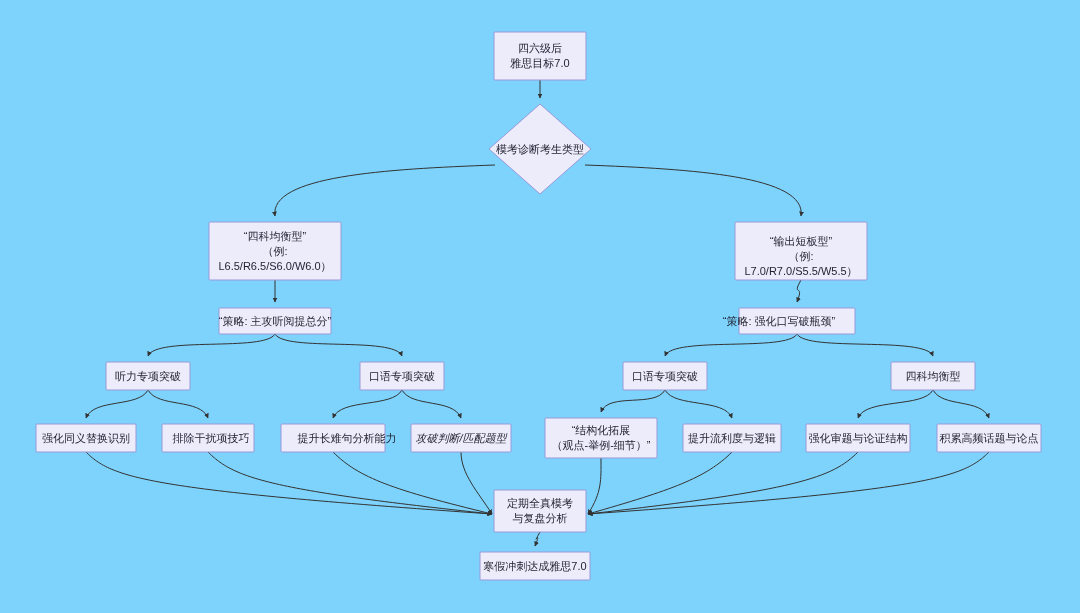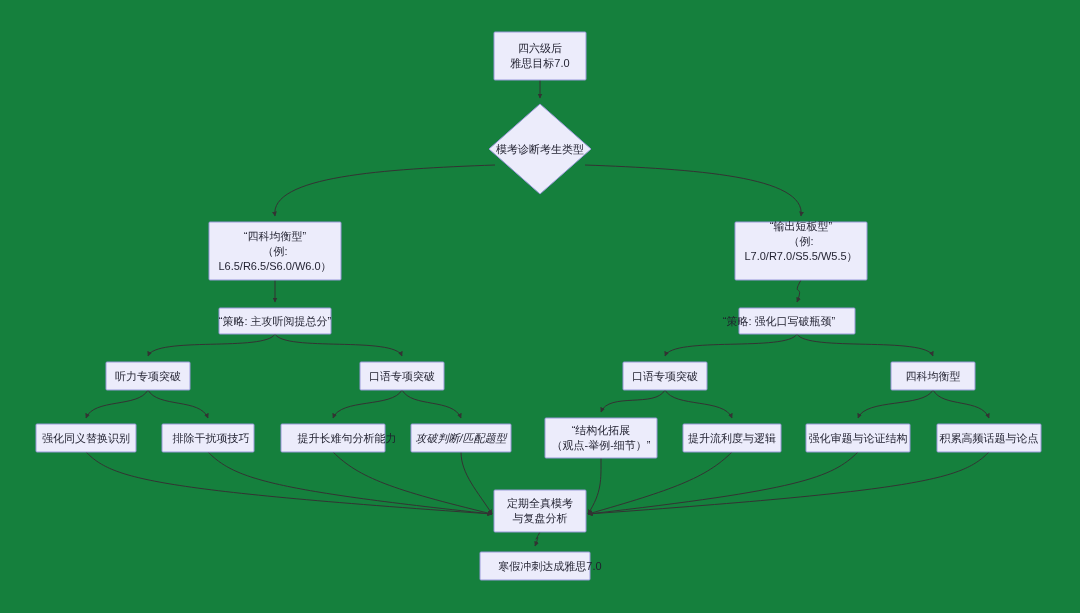--- a/index.html
+++ b/index.html
@@ -10,21 +10,21 @@
   body {
     width: 1080px;
     height: 613px;
     overflow: hidden;
     font-family: "Liberation Sans", "DejaVu Sans", sans-serif;
   }
   #flow-root {
     position: relative;
     width: 1080px;
     height: 613px;
-    background: #15803d;
+    background: #7dd3fc;
   }
   svg#flow-svg {
     position: absolute;
     left: 0;
     top: 0;
     width: 1080px;
     height: 613px;
     display: block;
   }
   .edge-path {
@@ -121,21 +121,21 @@
         <span class="line">雅思目标7.0</span>
       </div>
       <div class="node-label" style="left: 410px; top: 109px; width: 260px; height: 80px;">
         <span class="line">模考诊断考生类型</span>
       </div>
       <div class="node-label" style="left: 145px; top: 211px; width: 260px; height: 80px;">
         <span class="line">“四科均衡型”</span>
         <span class="line">（例:</span>
         <span class="line">L6.5/R6.5/S6.0/W6.0）</span>
       </div>
-      <div class="node-label" style="left: 671px; top: 201px; width: 260px; height: 80px; text-align: center;">
+      <div class="node-label" style="left: 671px; top: 216px; width: 260px; height: 80px; text-align: center;">
         <span class="line">“输出短板型”</span>
         <span class="line">（例:</span>
         <span class="line">L7.0/R7.0/S5.5/W5.5）</span>
       </div>
       <div class="node-label" style="left: 145px; top: 281px; width: 260px; height: 80px;">
         <span class="line">“策略: 主攻听阅提总分”</span>
       </div>
       <div class="node-label" style="left: 649px; top: 281px; width: 260px; height: 80px;">
         <span class="line">“策略: 强化口写破瓶颈”</span>
       </div>
@@ -173,17 +173,17 @@
       <div class="node-label" style="left: 728px; top: 398px; width: 260px; height: 80px;">
         <span class="line">强化审题与论证结构</span>
       </div>
       <div class="node-label" style="left: 859px; top: 398px; width: 260px; height: 80px;">
         <span class="line">积累高频话题与论点</span>
       </div>
       <div class="node-label" style="left: 410px; top: 471px; width: 260px; height: 80px;">
         <span class="line">定期全真模考</span>
         <span class="line">与复盘分析</span>
       </div>
-      <div class="node-label" style="left: 420px; top: 526px; width: 260px; height: 80px;">
+      <div class="node-label" style="left: 405px; top: 526px; width: 260px; height: 80px;">
         <span class="line">寒假冲刺达成雅思7.0</span>
       </div>
     </div>
 </div>
 
 </body></html>

